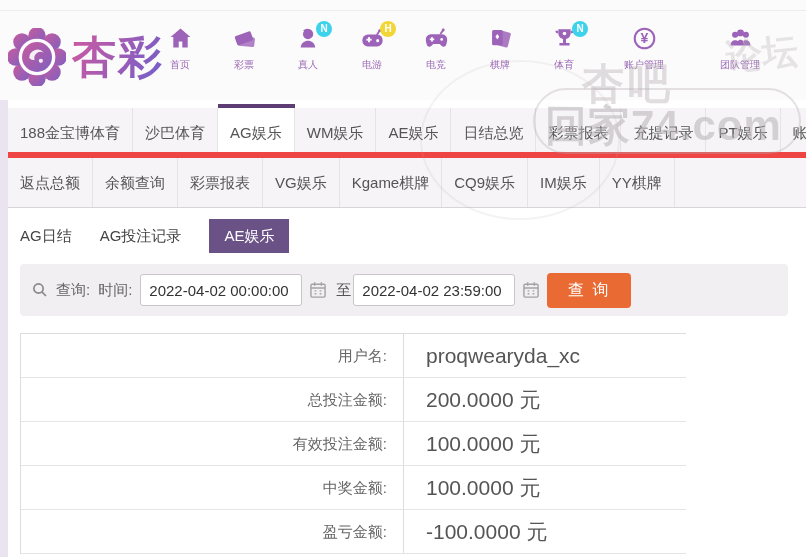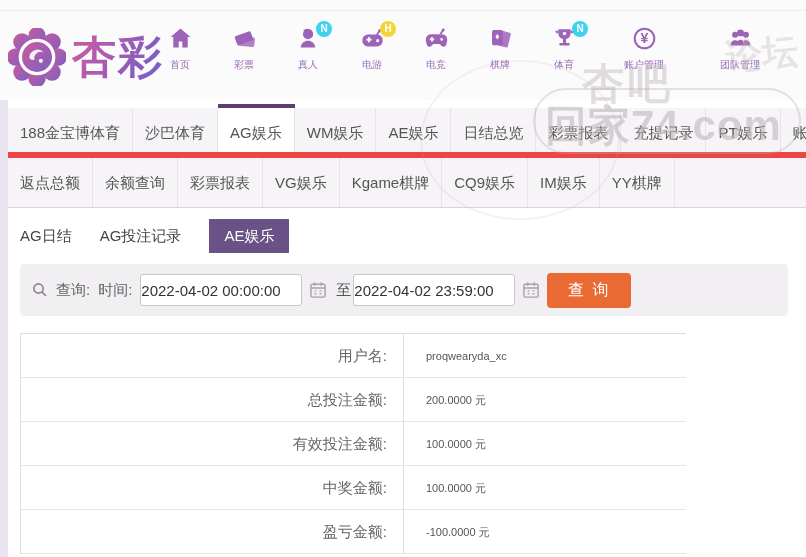--- a/index.html
+++ b/index.html
@@ -55,35 +55,35 @@
   .subtab { line-height:34px; margin-right:28px; font-size:15px; color:#444; white-space:nowrap; cursor:pointer; }
   .subtab.active { background:#6a5286; color:#fff; padding:0 15px; }
 
   
   .querybar { position:absolute; left:20px; top:264px; width:768px; height:52px; background:#f1eff2;
               border-radius:4px; display:flex; align-items:center; padding-left:11px; z-index:2; }
   .q-icon { width:18px; height:18px; color:#8a868c; margin-right:7px; flex:none; }
   .q-icon svg { width:100%; height:100%; display:block; }
   .q-label { font-size:15px; color:#666; margin-right:8px; white-space:nowrap; }
   .q-input { width:162px; height:32px; border:1px solid #c9c5cb; border-radius:3px; background:#fff;
-             font-family:"Liberation Sans","DejaVu Sans",sans-serif; font-size:15px; color:#333; padding:0 0; }
+             font-family:"Liberation Sans","DejaVu Sans",sans-serif; font-size:15px; color:#333; padding:0 8px; }
   .cal-icon { width:20px; height:20px; color:#a5a1a7; margin:0 6px; flex:none; cursor:pointer; }
   .cal-icon svg { width:100%; height:100%; display:block; }
   .q-to { font-size:15px; color:#555; margin:0 2px; }
   .q-btn { width:84px; height:35px; margin-left:0; background:#e96a33; color:#fff; border:none;
            border-radius:4px; font-size:16px; letter-spacing:2px; cursor:pointer;
            font-family:"Liberation Sans","DejaVu Sans",sans-serif; }
 
   
   .datatable { position:absolute; left:20px; top:333px; width:666px; border-top:1px solid #ddd;
                border-left:1px solid #ddd; z-index:2; background:#fff; }
   .trow { display:flex; height:44px; border-bottom:1px solid #e5e5e5; }
   .tlabel { width:383px; text-align:right; padding-right:16px; line-height:44px; font-size:15px;
             color:#666; border-right:1px solid #ddd; }
-  .tvalue { padding-left:22px; line-height:44px; font-size:11px; color:#555; white-space:nowrap; }
+  .tvalue { padding-left:22px; line-height:44px; font-size:21px; color:#555; white-space:nowrap; }
 </style>
 </head>
 <body>
 
 <div class="page">
 
   <div class="header">
     <div class="top-line"></div>
 
     <div class="logo">

